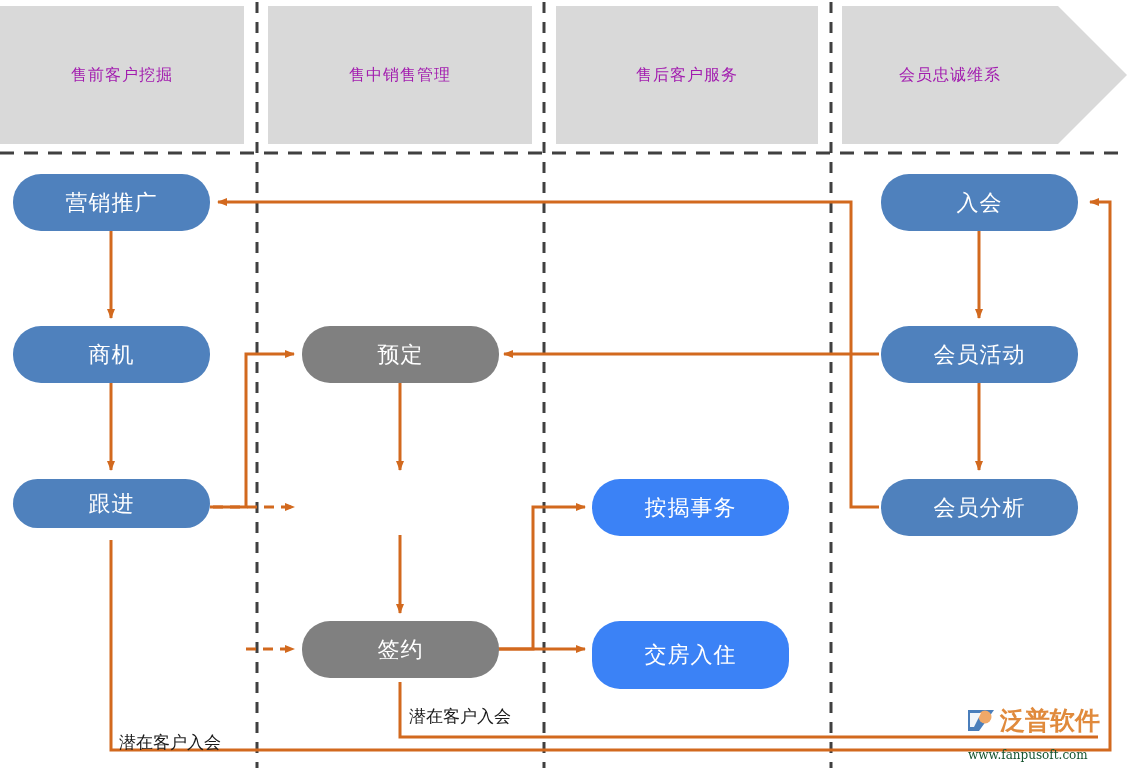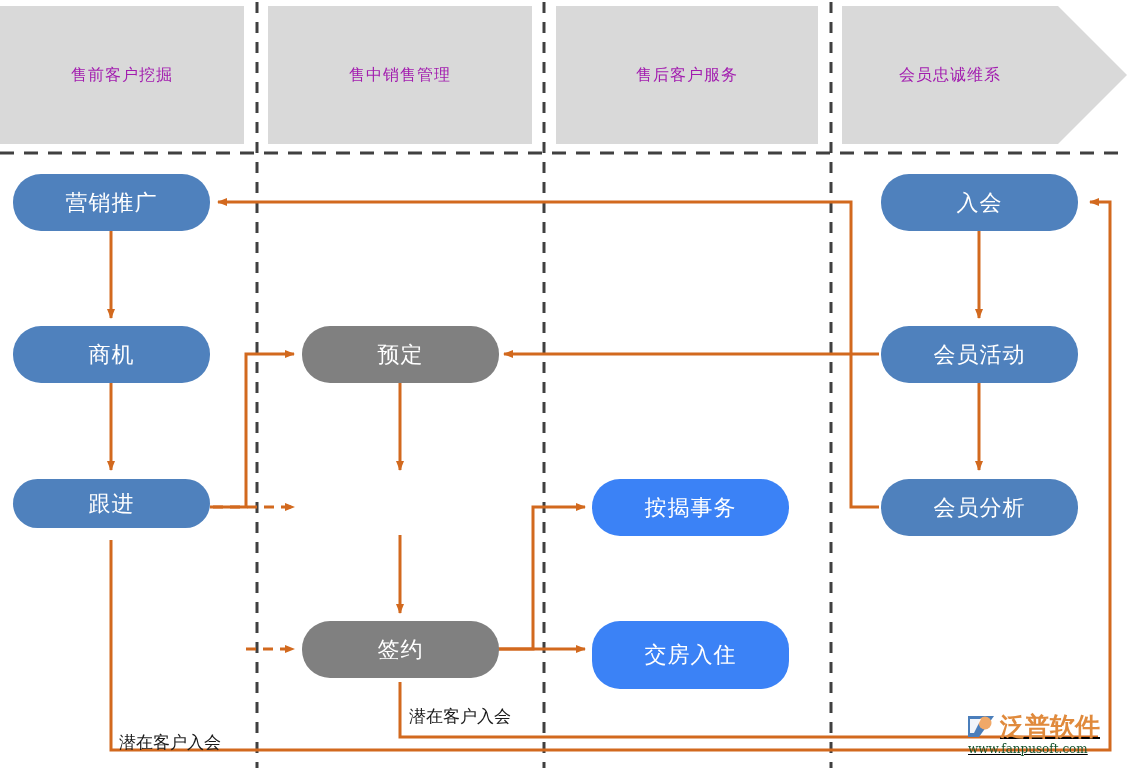--- a/index.html
+++ b/index.html
@@ -60,22 +60,21 @@
   
   #watermark{
     position:absolute;
     left:966px;
     top:706px;
     width:158px;
     height:56px;
     display:flex;
     flex-direction:column;
     align-items:flex-start;
-    justify-content:center;
-    text-decoration:underline;
+    justify-content:space-between;
   }
   .wm-row{display:flex;align-items:center;gap:4px;}
   .wm-text{
     font-size:25px;
     font-weight:bold;
     color:#e08a3c;
     letter-spacing:0px;
     line-height:1;
     font-family:"DejaVu Sans","Liberation Sans",sans-serif;
   }

